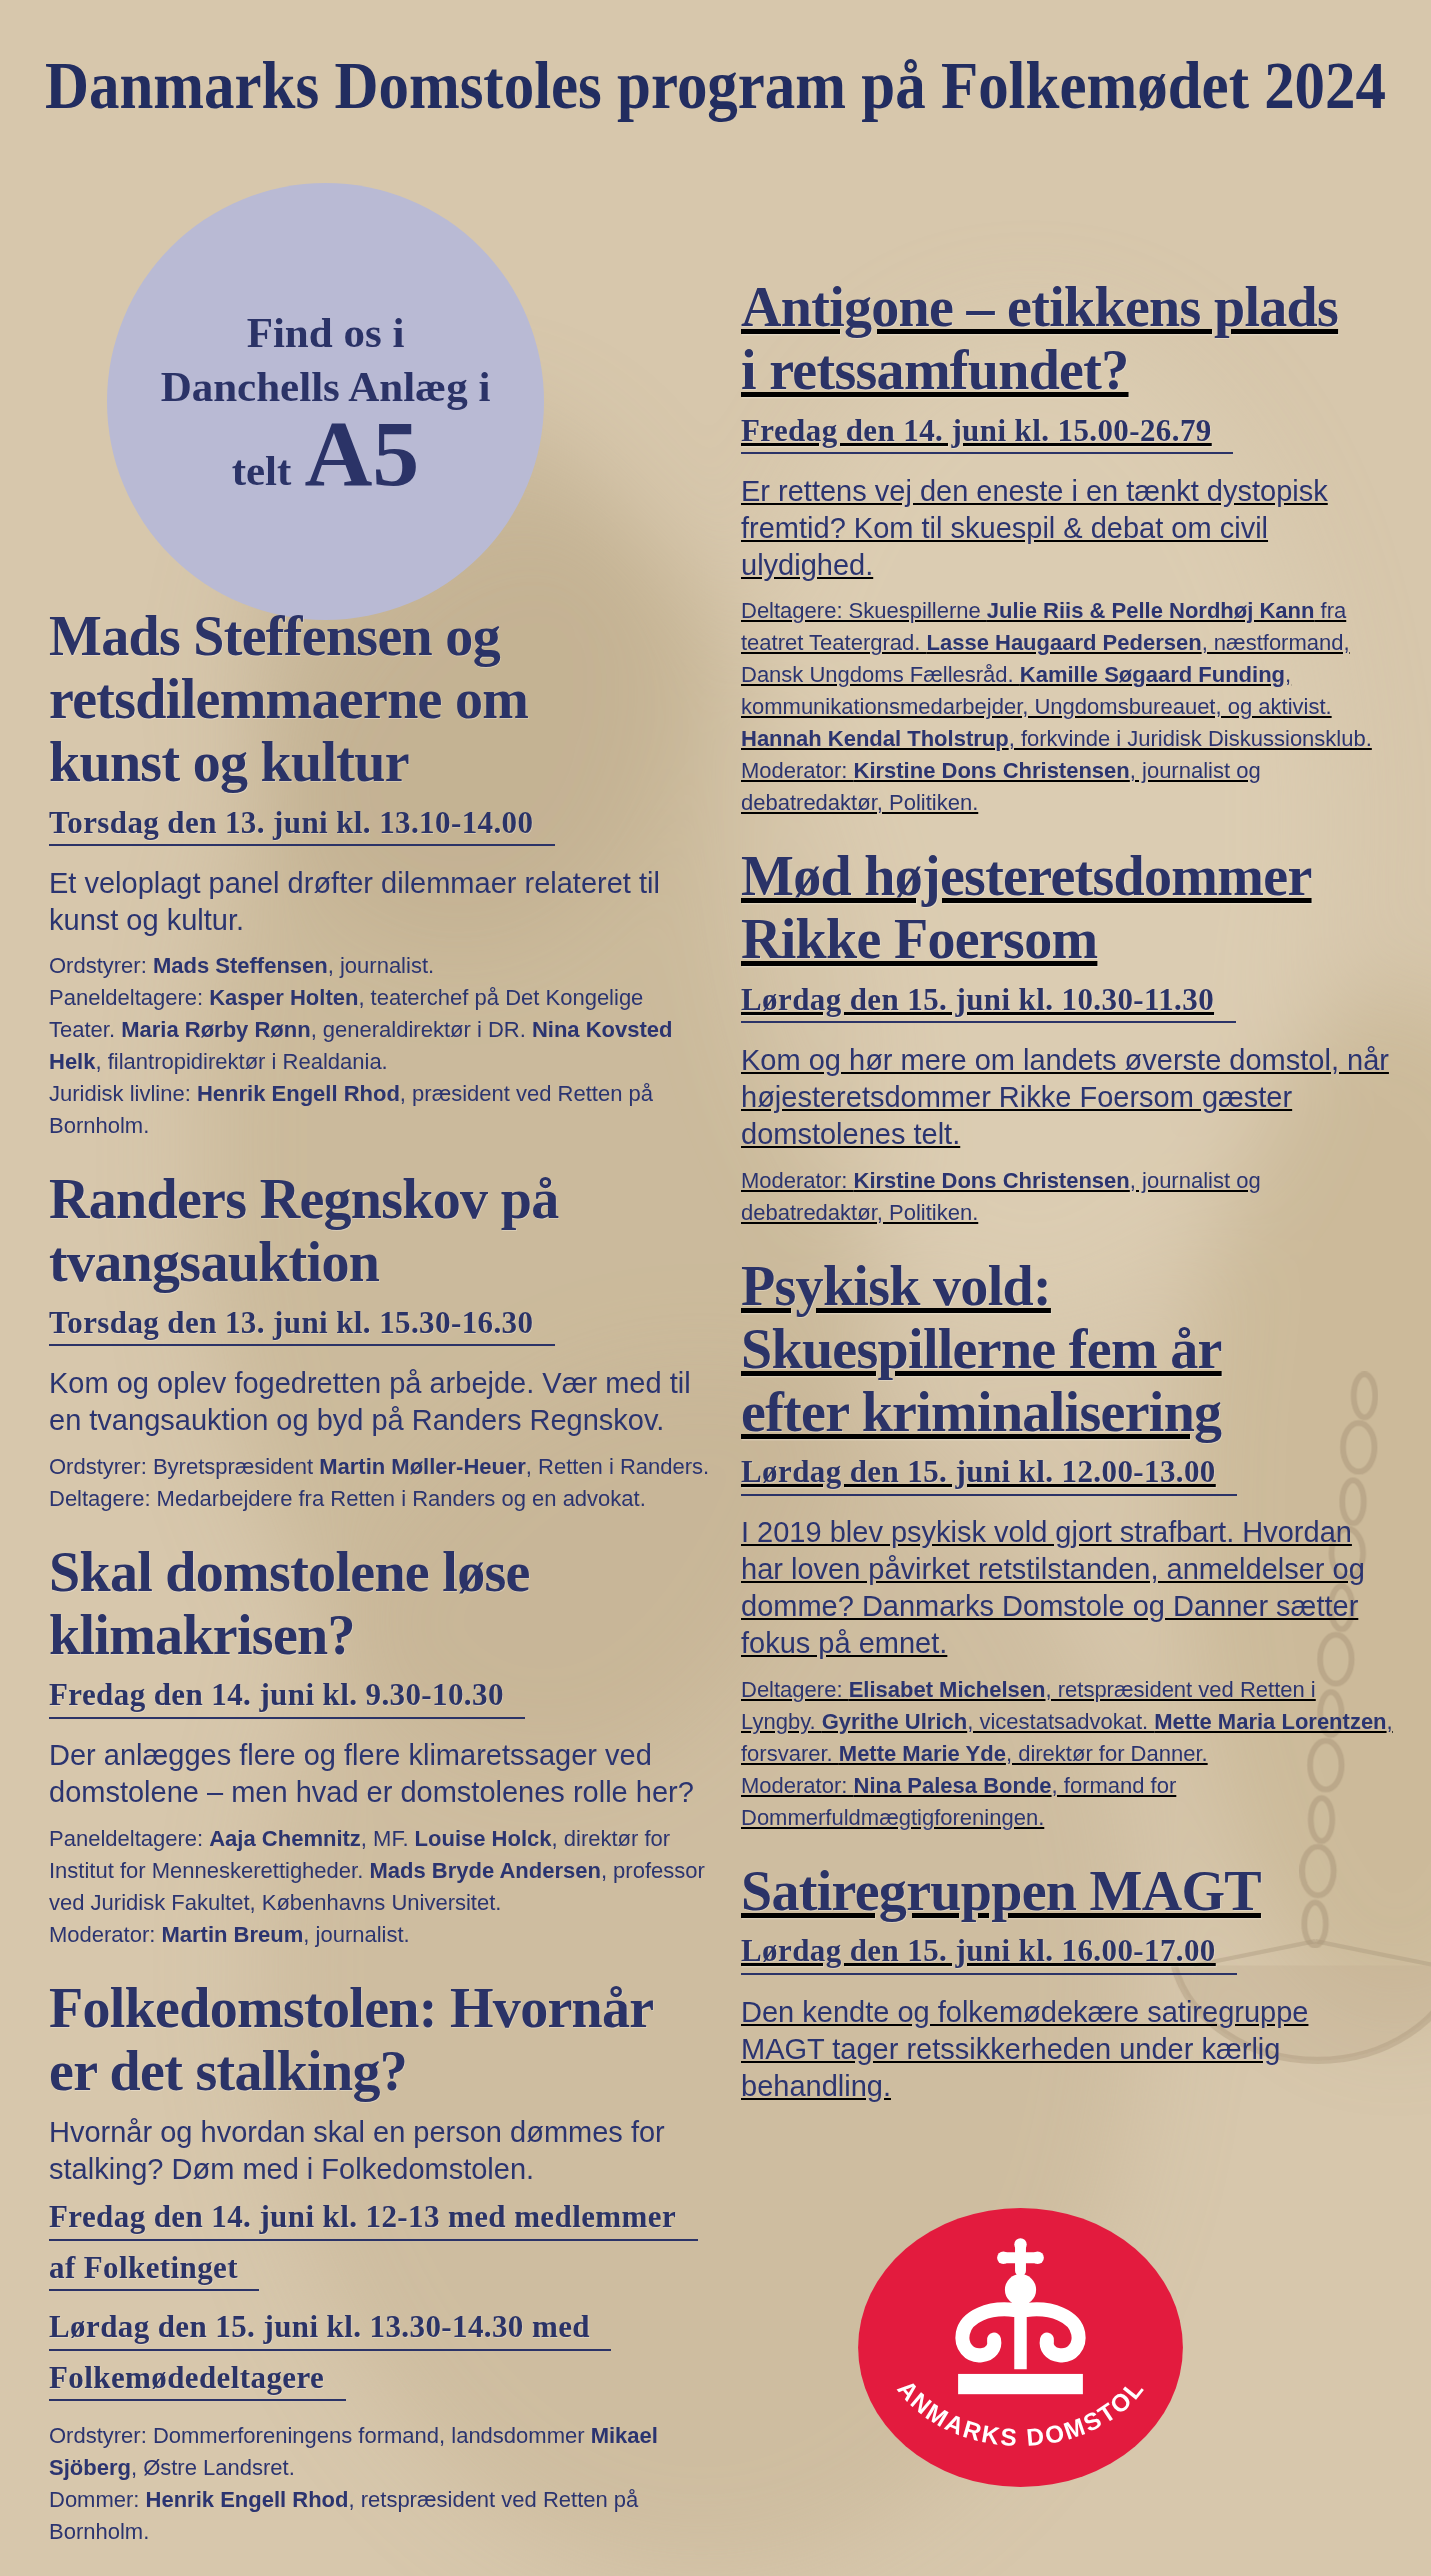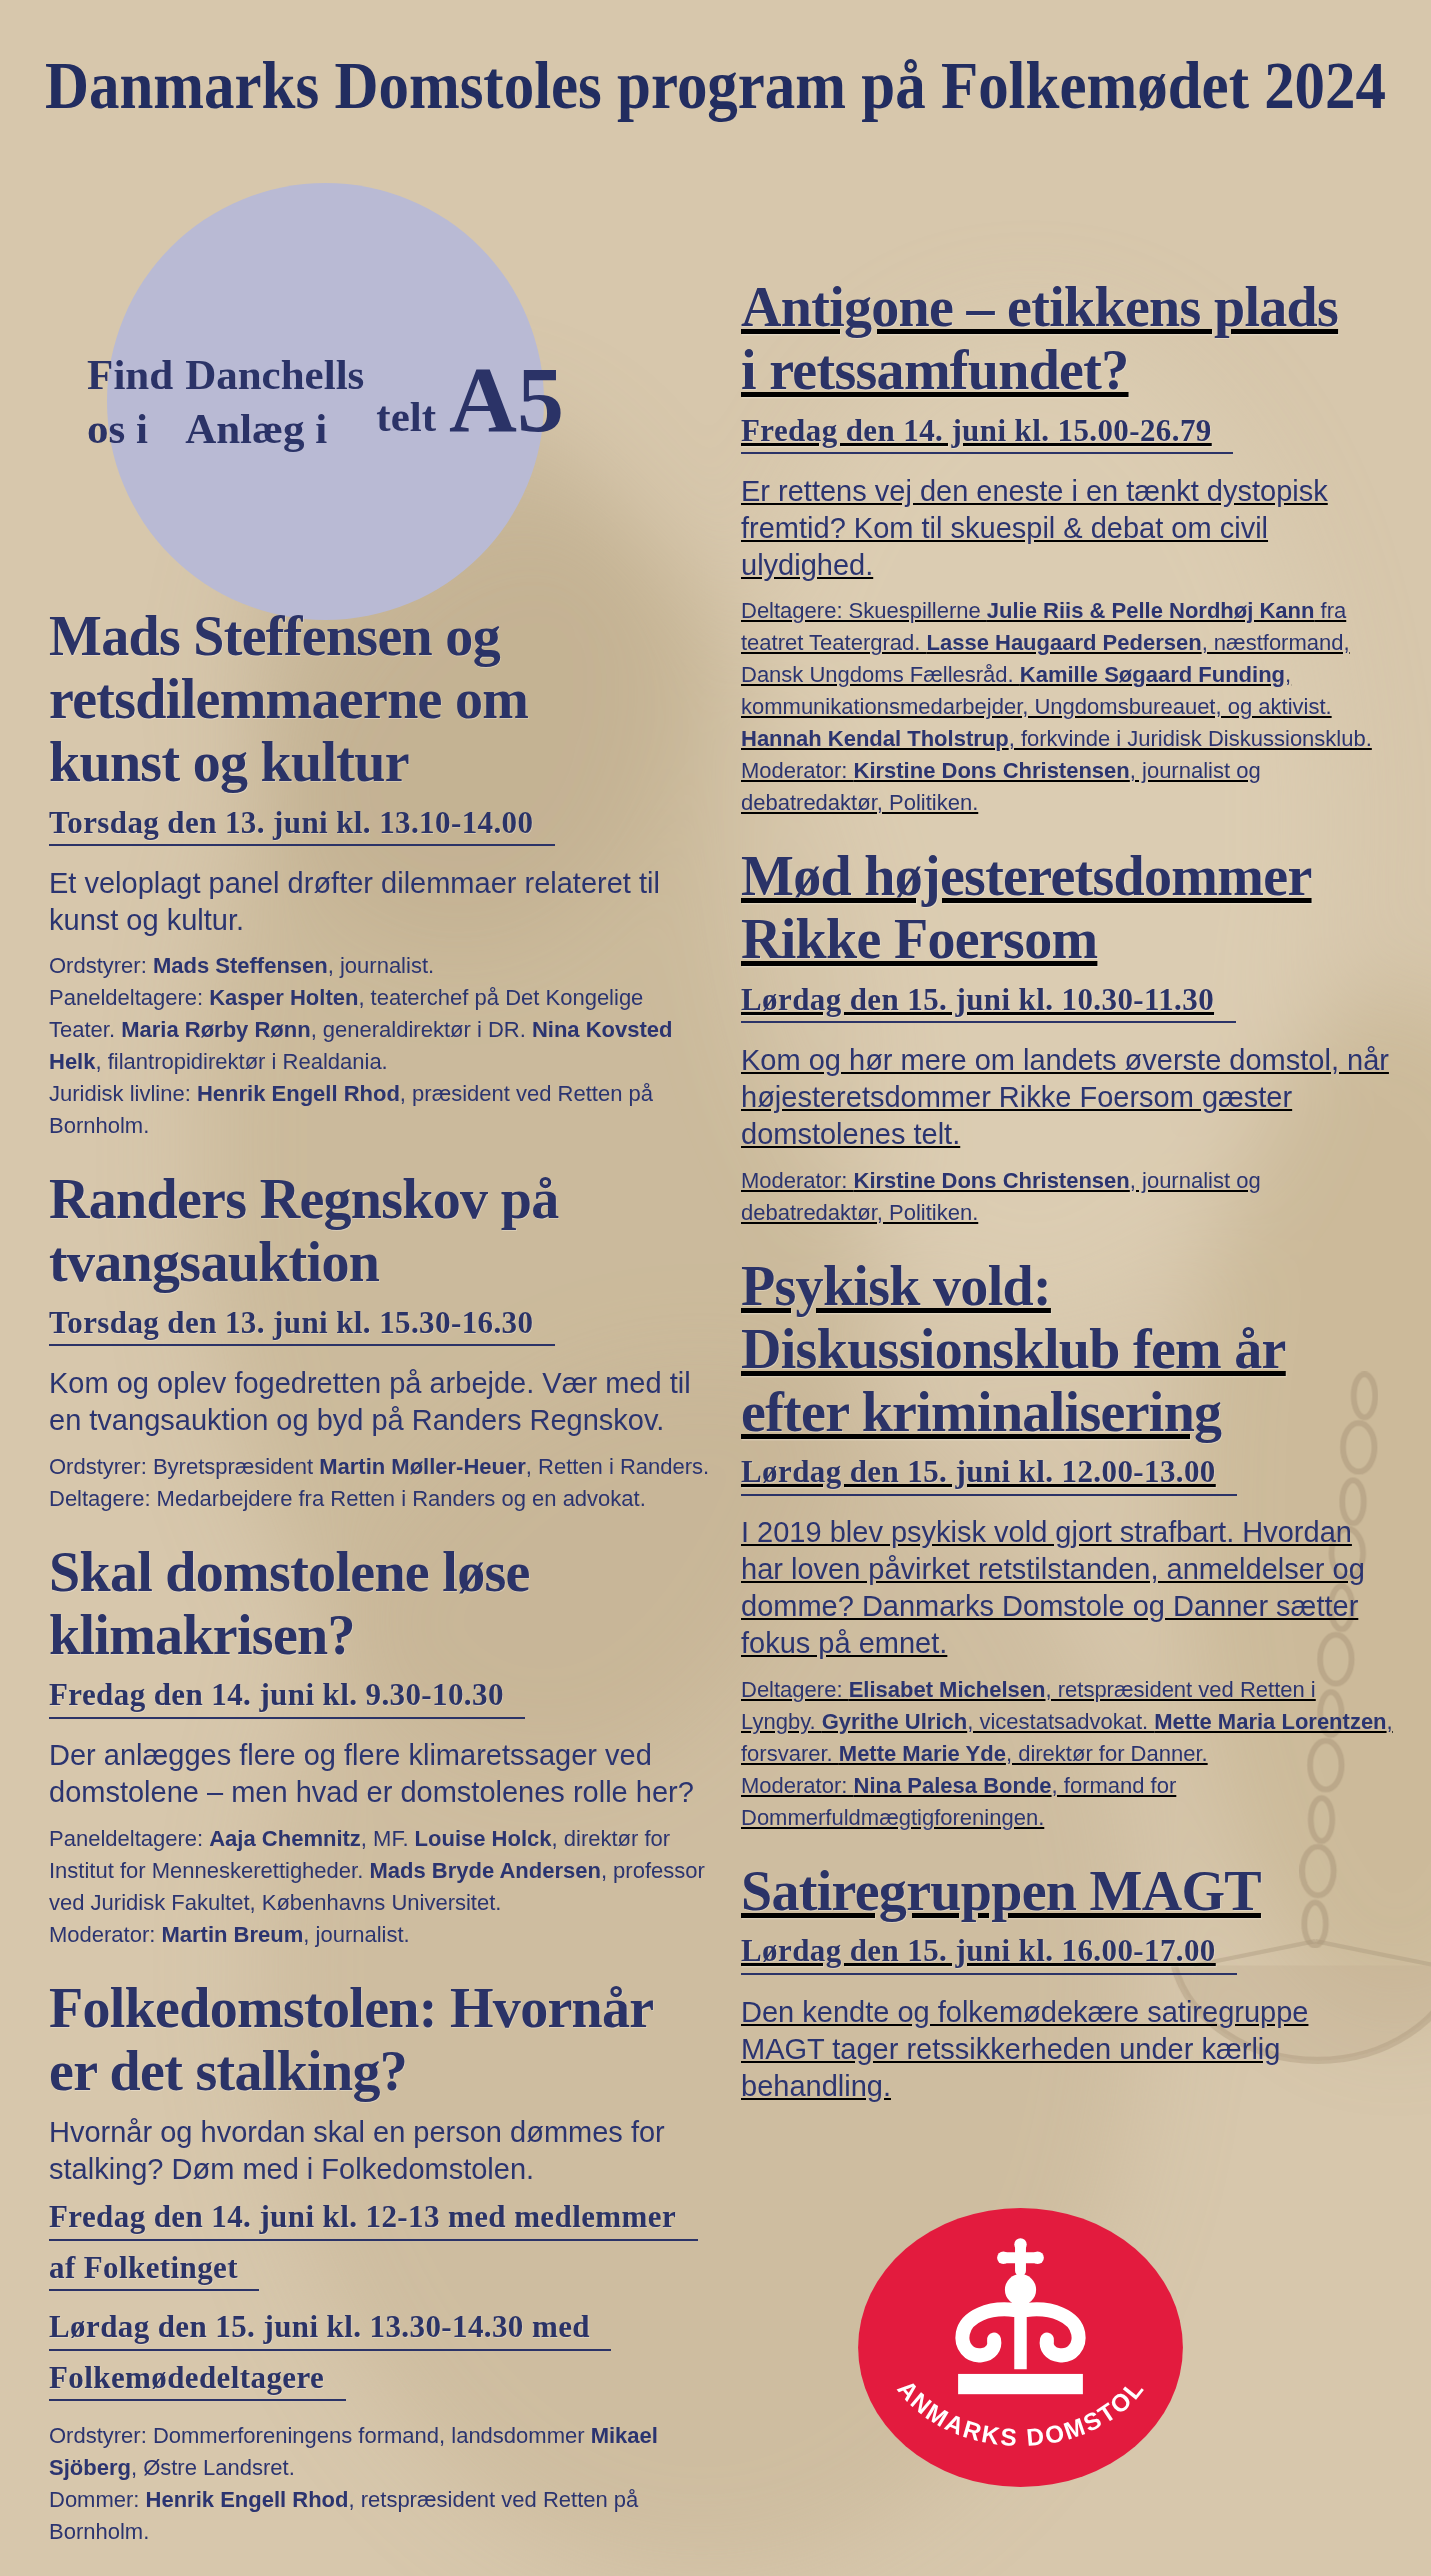--- a/index.html
+++ b/index.html
@@ -14,22 +14,22 @@
     position:relative;
     width:1432px;height:2576px;
     background:var(--bg);
     overflow:hidden;
     font-family:"Liberation Sans",sans-serif;
   }
   #bg-art{position:absolute;left:0;top:0;z-index:0;}
   .badge{
     position:absolute;left:107px;top:183px;width:437px;height:437px;
     background:var(--badge);border-radius:50%;
-    display:flex;flex-direction:row;align-items:center;justify-content:center;
-    z-index:1;text-align:left;gap:12px;
+    display:flex;flex-direction:column;align-items:center;justify-content:center;
+    z-index:1;text-align:left;
   }
   .badge-line{
     font-family:"Liberation Serif",serif;font-weight:bold;
     font-size:43px;line-height:54px;color:var(--navy);
   }
   .badge-line3{display:flex;align-items:baseline;gap:13px;}
   .badge-big{
     font-family:"Liberation Serif",serif;font-weight:bold;
     font-size:94px;line-height:79px;color:var(--navy);
   }
@@ -215,21 +215,21 @@
       </div>
       <p class="body-text">Kom og hør mere om landets øverste domstol, når højesteretsdommer Rikke Foersom gæster domstolenes telt.</p>
       <div class="details">
         <p><span>Moderator: </span><span class="bold">Kirstine Dons Christensen</span><span>, journalist og debatredaktør, Politiken.</span></p>
       </div>
     </section>
 
     <section class="event">
       <h2 class="headline">
         <span>Psykisk vold:</span>
-        <span>Diskussionsklub fem år</span>
+        <span>Skuespillerne fem år</span>
         <span>efter kriminalisering</span>
       </h2>
       <div class="date-group">
         <span class="date-line">Lørdag den 15. juni kl. 12.00-13.00</span>
       </div>
       <p class="body-text">I 2019 blev psykisk vold gjort strafbart. Hvordan har loven påvirket retstilstanden, anmeldelser og domme? Danmarks Domstole og Danner sætter fokus på emnet.</p>
       <div class="details">
         <p><span>Deltagere: </span><span class="bold">Elisabet Michelsen</span><span>, retspræsident ved Retten i Lyngby. </span><span class="bold">Gyrithe Ulrich</span><span>, vicestatsadvokat. </span><span class="bold">Mette Maria Lorentzen</span><span>, forsvarer. </span><span class="bold">Mette Marie Yde</span><span>, direktør for Danner.</span></p>
         <p><span>Moderator: </span><span class="bold">Nina Palesa Bonde</span><span>, formand for Dommerfuldmægtigforeningen.</span></p>
       </div>

